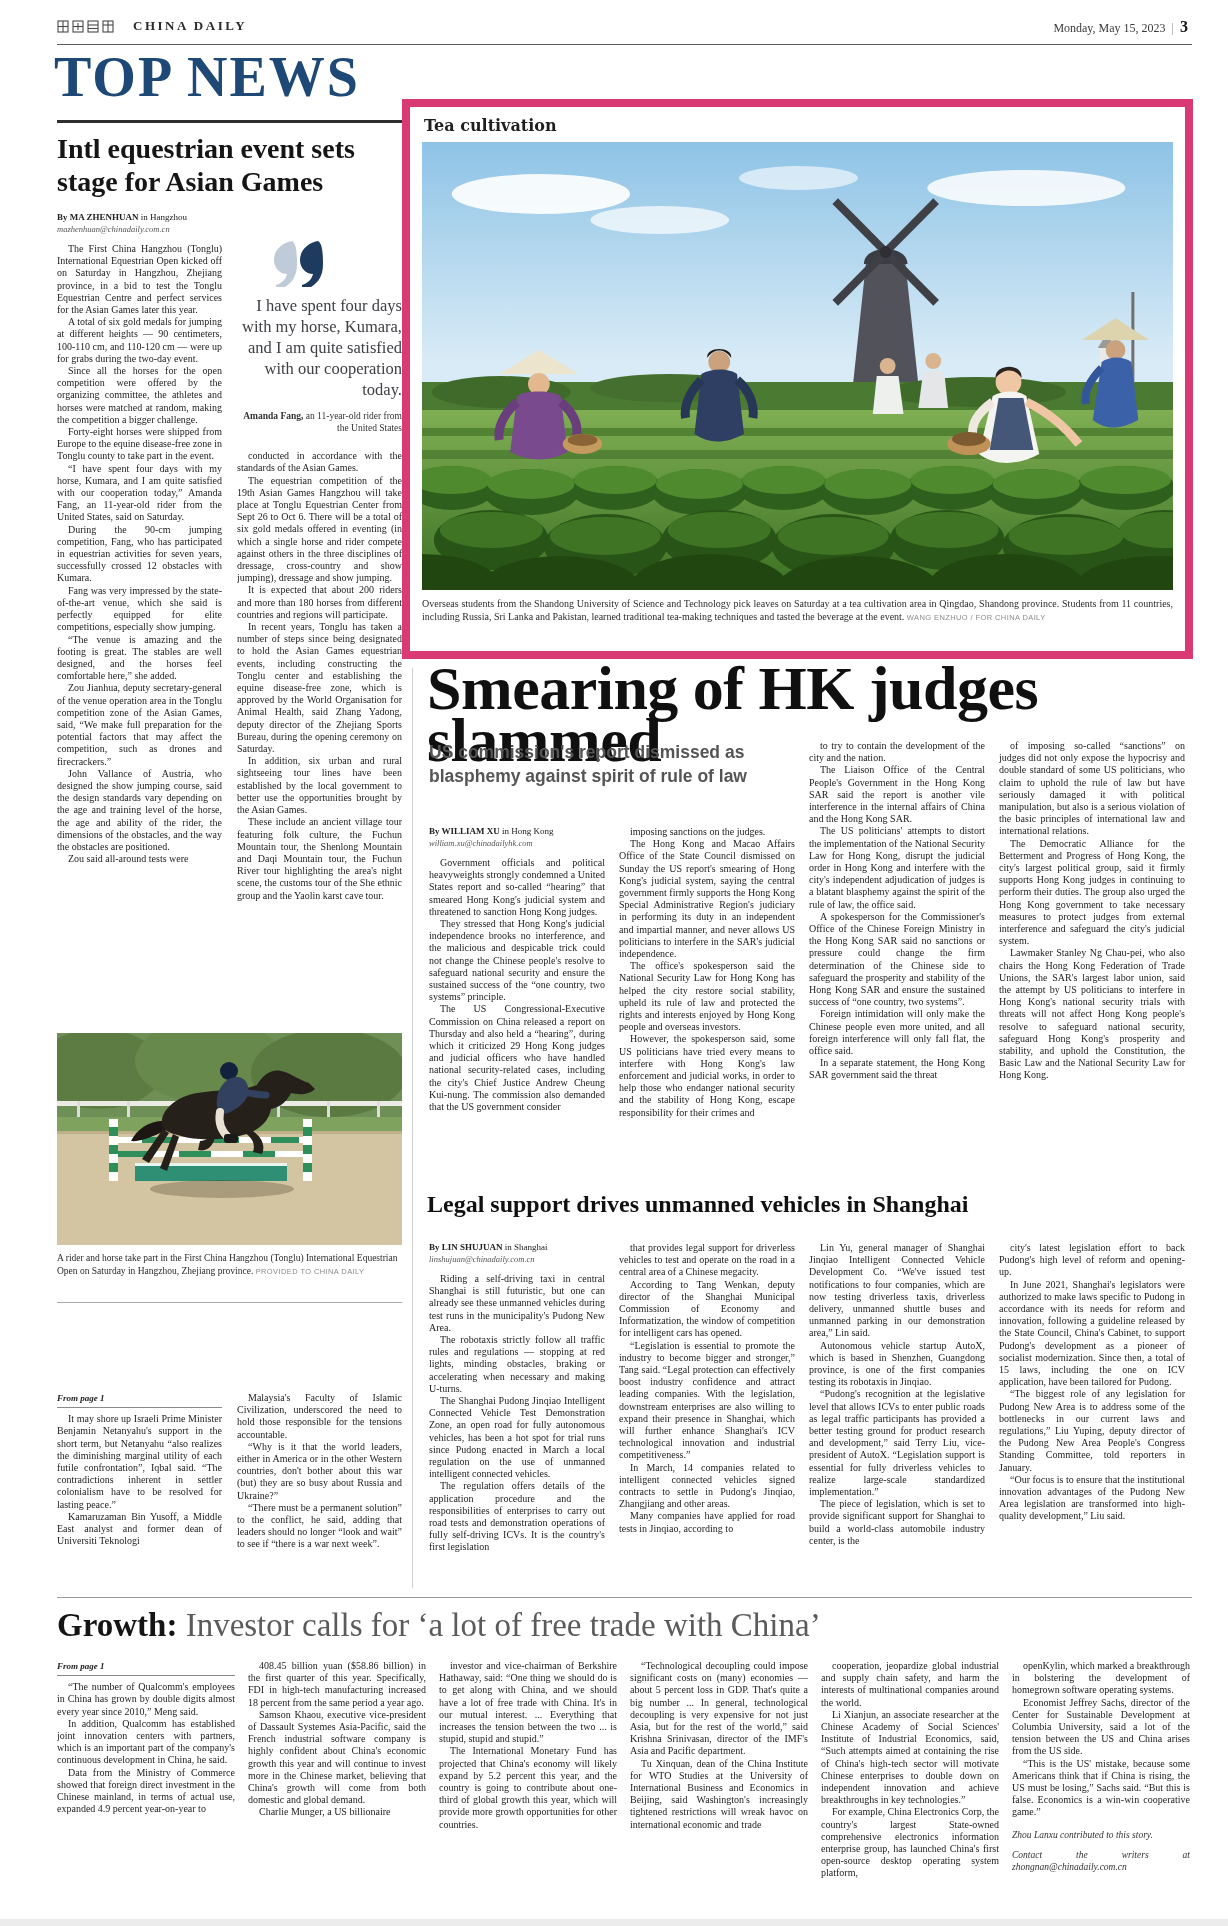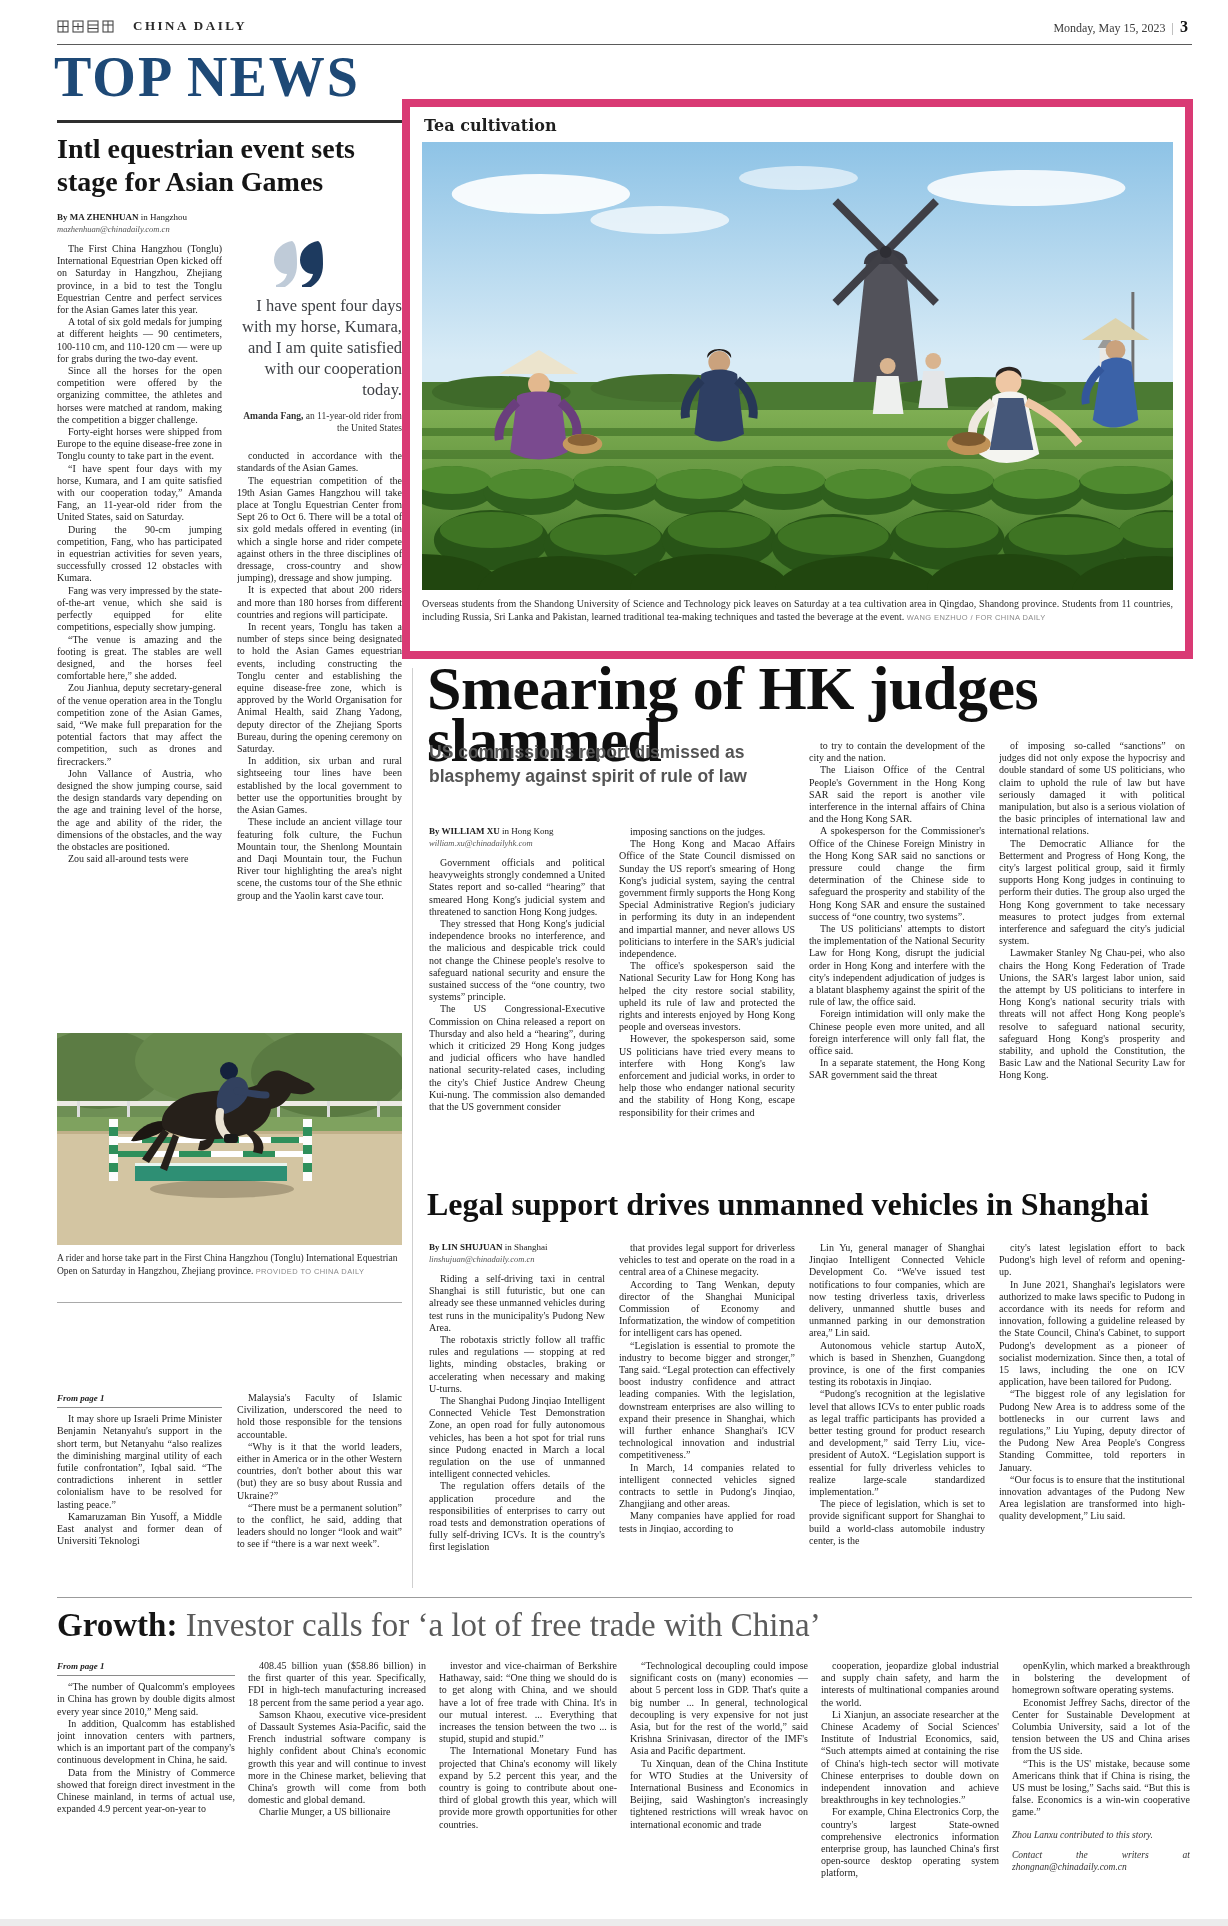--- a/index.html
+++ b/index.html
@@ -55,21 +55,21 @@
   .tea-photo{width:100%;height:448px;overflow:hidden;background:#9fc8e4;}
   .tea-cap{margin-top:7px;font-size:10px;line-height:13px;color:#2b2b2b;text-align:justify;}
   
   .hk{position:absolute;left:427px;top:662px;width:765px;height:514px;}
   .hk h1{margin:0;font-size:62px;line-height:52px;font-weight:bold;letter-spacing:-.5px;color:#101010;}
   .hk-sub{position:absolute;left:2px;top:78px;width:362px;font-family:"Liberation Sans",sans-serif;
           font-size:17.5px;line-height:24px;font-weight:bold;color:#555;}
   .abs-col{position:absolute;overflow:hidden;}
   
   .sh{position:absolute;left:427px;top:1186px;width:765px;height:388px;}
-  .sh h1{margin:0;font-size:32px;line-height:36px;font-weight:bold;color:#101010;}
+  .sh h1{margin:0;font-size:24px;line-height:36px;font-weight:bold;color:#101010;}
   
   .rule-gr{position:absolute;left:57px;top:1597px;width:1135px;height:1px;background:#9b9b9b;}
   .gr{position:absolute;left:57px;top:1606px;width:1135px;}
   .gr h2{margin:0;font-size:33px;line-height:38px;font-weight:normal;}
   .gr-cols{position:absolute;left:57px;top:1660px;width:1135px;height:252px;display:flex;gap:13px;}
   .gr-cols .col{width:178px;overflow:hidden;}
   .contrib{margin:10px 0 0 0;font-style:italic;font-size:9.5px;text-indent:0;color:#333;}
   .contact{margin:8px 0 0 0;font-style:italic;font-size:9.5px;text-indent:0;color:#333;}
   .vrule{position:absolute;left:412px;top:668px;width:1px;height:920px;background:#cfcfcf;}
   .page-edge{position:absolute;left:0;bottom:0;width:100%;height:7px;background:#ececec;}
@@ -378,22 +378,22 @@
           <p class="para">imposing sanctions on the judges.</p>
           <p class="para">The Hong Kong and Macao Affairs Office of the State Council dismissed on Sunday the US report's smearing of Hong Kong's judicial system, saying the central government firmly supports the Hong Kong Special Administrative Region's judiciary in performing its duty in an independent and impartial manner, and never allows US politicians to interfere in the SAR's judicial independence.</p>
           <p class="para">The office's spokesperson said the National Security Law for Hong Kong has helped the city restore social stability, upheld its rule of law and protected the rights and interests enjoyed by Hong Kong people and overseas investors.</p>
           <p class="para">However, the spokesperson said, some US politicians have tried every means to interfere with Hong Kong's law enforcement and judicial works, in order to help those who endanger national security and the stability of Hong Kong, escape responsibility for their crimes and</p>
         </div>
     </div>
     <div class="abs-col body-text" style="left:382px;top:78px;width:176px;height:434px;">
       <div>
           <p class="para">to try to contain the development of the city and the nation.</p>
           <p class="para">The Liaison Office of the Central People's Government in the Hong Kong SAR said the report is another vile interference in the internal affairs of China and the Hong Kong SAR.</p>
+          <p class="para">The US politicians' attempts to distort the implementation of the National Security Law for Hong Kong, disrupt the judicial order in Hong Kong and interfere with the city's independent adjudication of judges is a blatant blasphemy against the spirit of the rule of law, the office said.</p>
           <p class="para">A spokesperson for the Commissioner's Office of the Chinese Foreign Ministry in the Hong Kong SAR said no sanctions or pressure could change the firm determination of the Chinese side to safeguard the prosperity and stability of the Hong Kong SAR and ensure the sustained success of “one country, two systems”.</p>
-          <p class="para">The US politicians' attempts to distort the implementation of the National Security Law for Hong Kong, disrupt the judicial order in Hong Kong and interfere with the city's independent adjudication of judges is a blatant blasphemy against the spirit of the rule of law, the office said.</p>
           <p class="para">Foreign intimidation will only make the Chinese people even more united, and all foreign interference will only fall flat, the office said.</p>
           <p class="para">In a separate statement, the Hong Kong SAR government said the threat</p>
         </div>
     </div>
     <div class="abs-col body-text" style="left:572px;top:78px;width:186px;height:434px;">
       <div>
           <p class="para">of imposing so-called “sanctions” on judges did not only expose the hypocrisy and double standard of some US politicians, who claim to uphold the rule of law but have seriously damaged it with political manipulation, but also is a serious violation of the basic principles of international law and international relations.</p>
           <p class="para">The Democratic Alliance for the Betterment and Progress of Hong Kong, the city's largest political group, said it firmly supports Hong Kong judges in continuing to perform their duties. The group also urged the Hong Kong government to take necessary measures to protect judges from external interference and safeguard the city's judicial system.</p>
           <p class="para">Lawmaker Stanley Ng Chau-pei, who also chairs the Hong Kong Federation of Trade Unions, the SAR's largest labor union, said the attempt by US politicians to interfere in Hong Kong's national security trials with threats will not affect Hong Kong people's resolve to safeguard national security, safeguard Hong Kong's prosperity and stability, and uphold the Constitution, the Basic Law and the National Security Law for Hong Kong.</p>
         </div>

